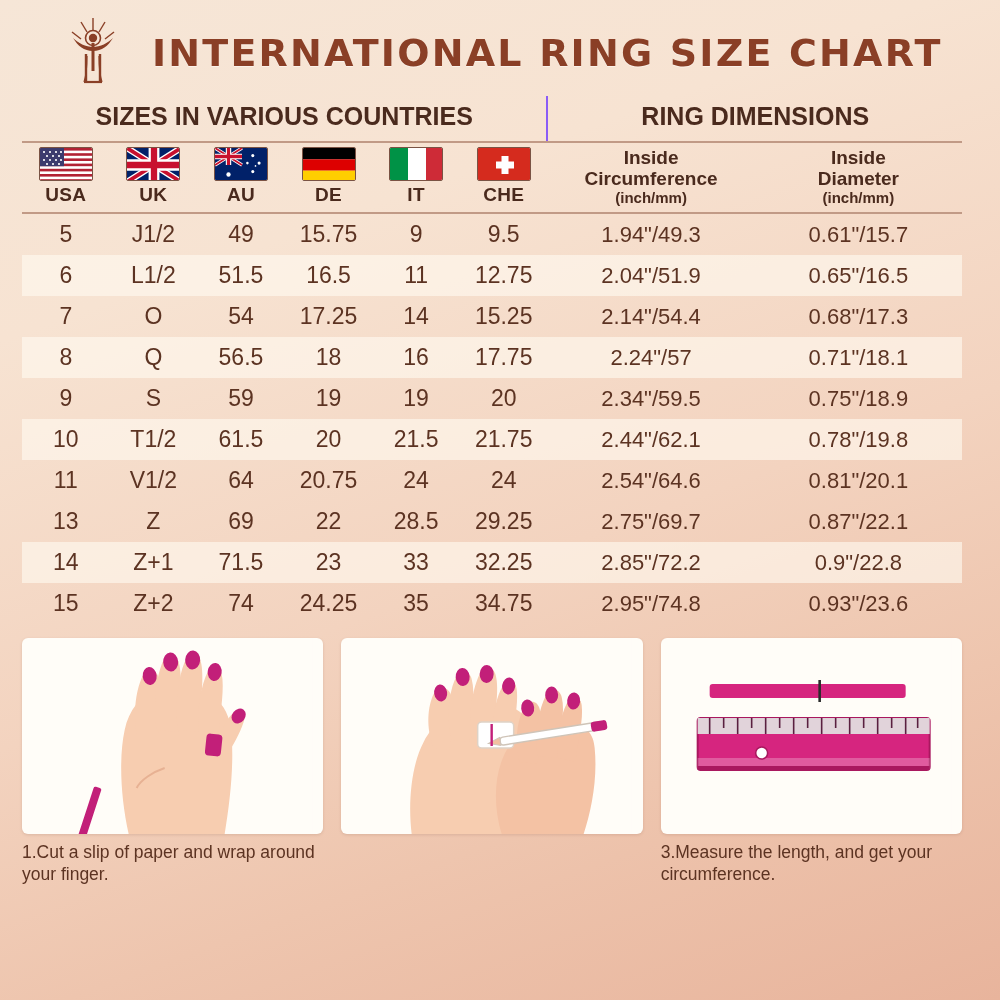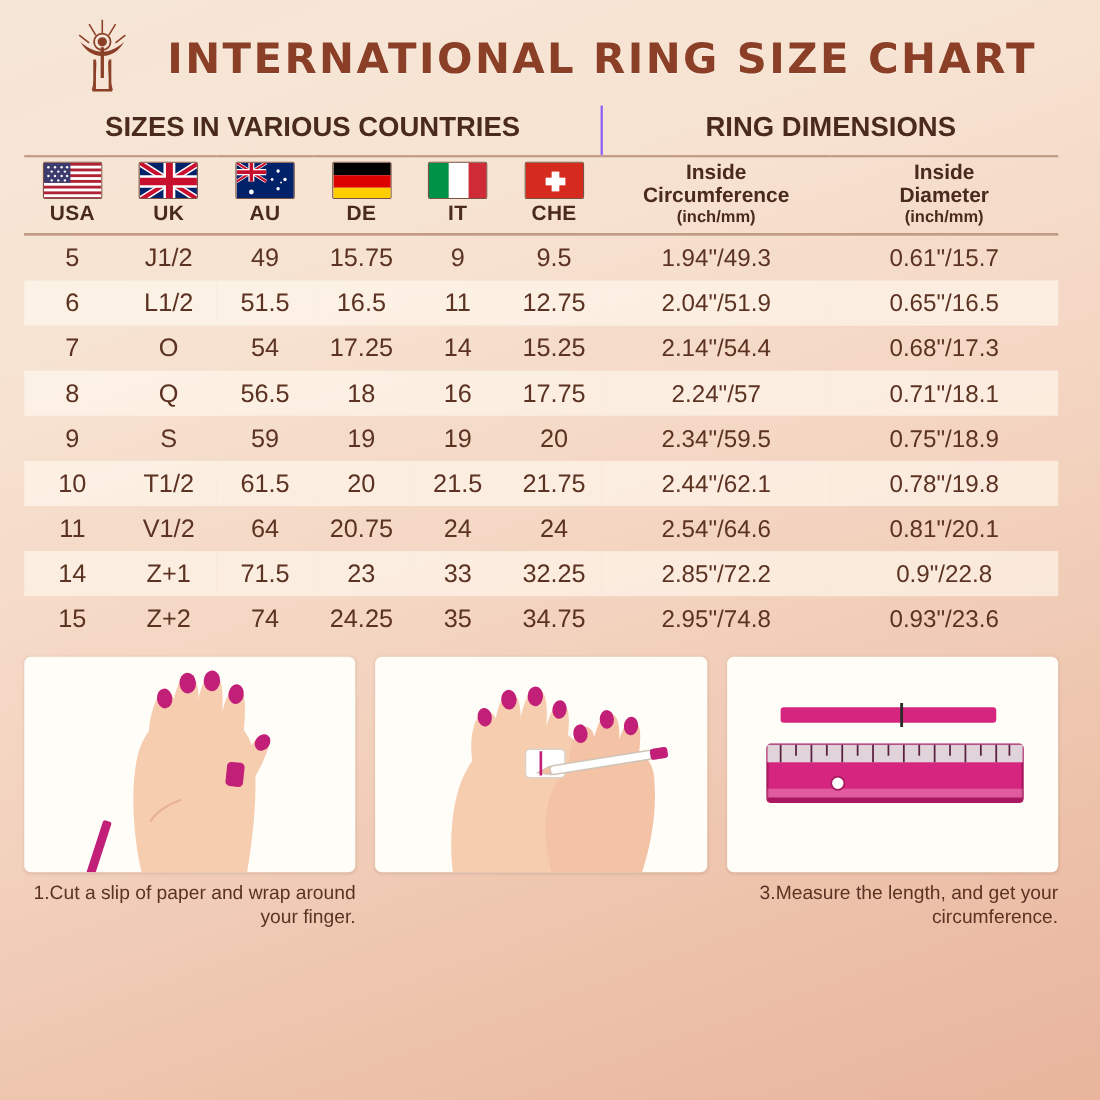--- a/index.html
+++ b/index.html
@@ -140,21 +140,21 @@
     background: #fffdf8;
     border-radius: 6px;
     box-shadow: 0 1px 3px rgba(120,80,60,.18);
     position: relative;
     overflow: hidden;
   }
   .caption {
     margin-top: 8px;
     font-size: 17.5px;
     line-height: 1.22;
-    text-align: right;
+    text-align: left;
     color: #5c3322;
   }
 
   svg { display: block; }
 </style>
 </head>
 <body>
 
 <div class="page">
 
@@ -386,20 +386,30 @@
         </tr>
         <tr class="data">
           <td>11</td>
           <td>V1/2</td>
           <td>64</td>
           <td>20.75</td>
           <td>24</td>
           <td>24</td>
           <td class="dim">2.54"/64.6</td>
           <td class="dim">0.81"/20.1</td>
+        </tr>
+        <tr class="data">
+          <td>13</td>
+          <td>Z</td>
+          <td>69</td>
+          <td>22</td>
+          <td>28.5</td>
+          <td>29.25</td>
+          <td class="dim">2.75"/69.7</td>
+          <td class="dim">0.87"/22.1</td>
         </tr>
         <tr class="data alt">
           <td>14</td>
           <td>Z+1</td>
           <td>71.5</td>
           <td>23</td>
           <td>33</td>
           <td>32.25</td>
           <td class="dim">2.85"/72.2</td>
           <td class="dim">0.9"/22.8</td>

